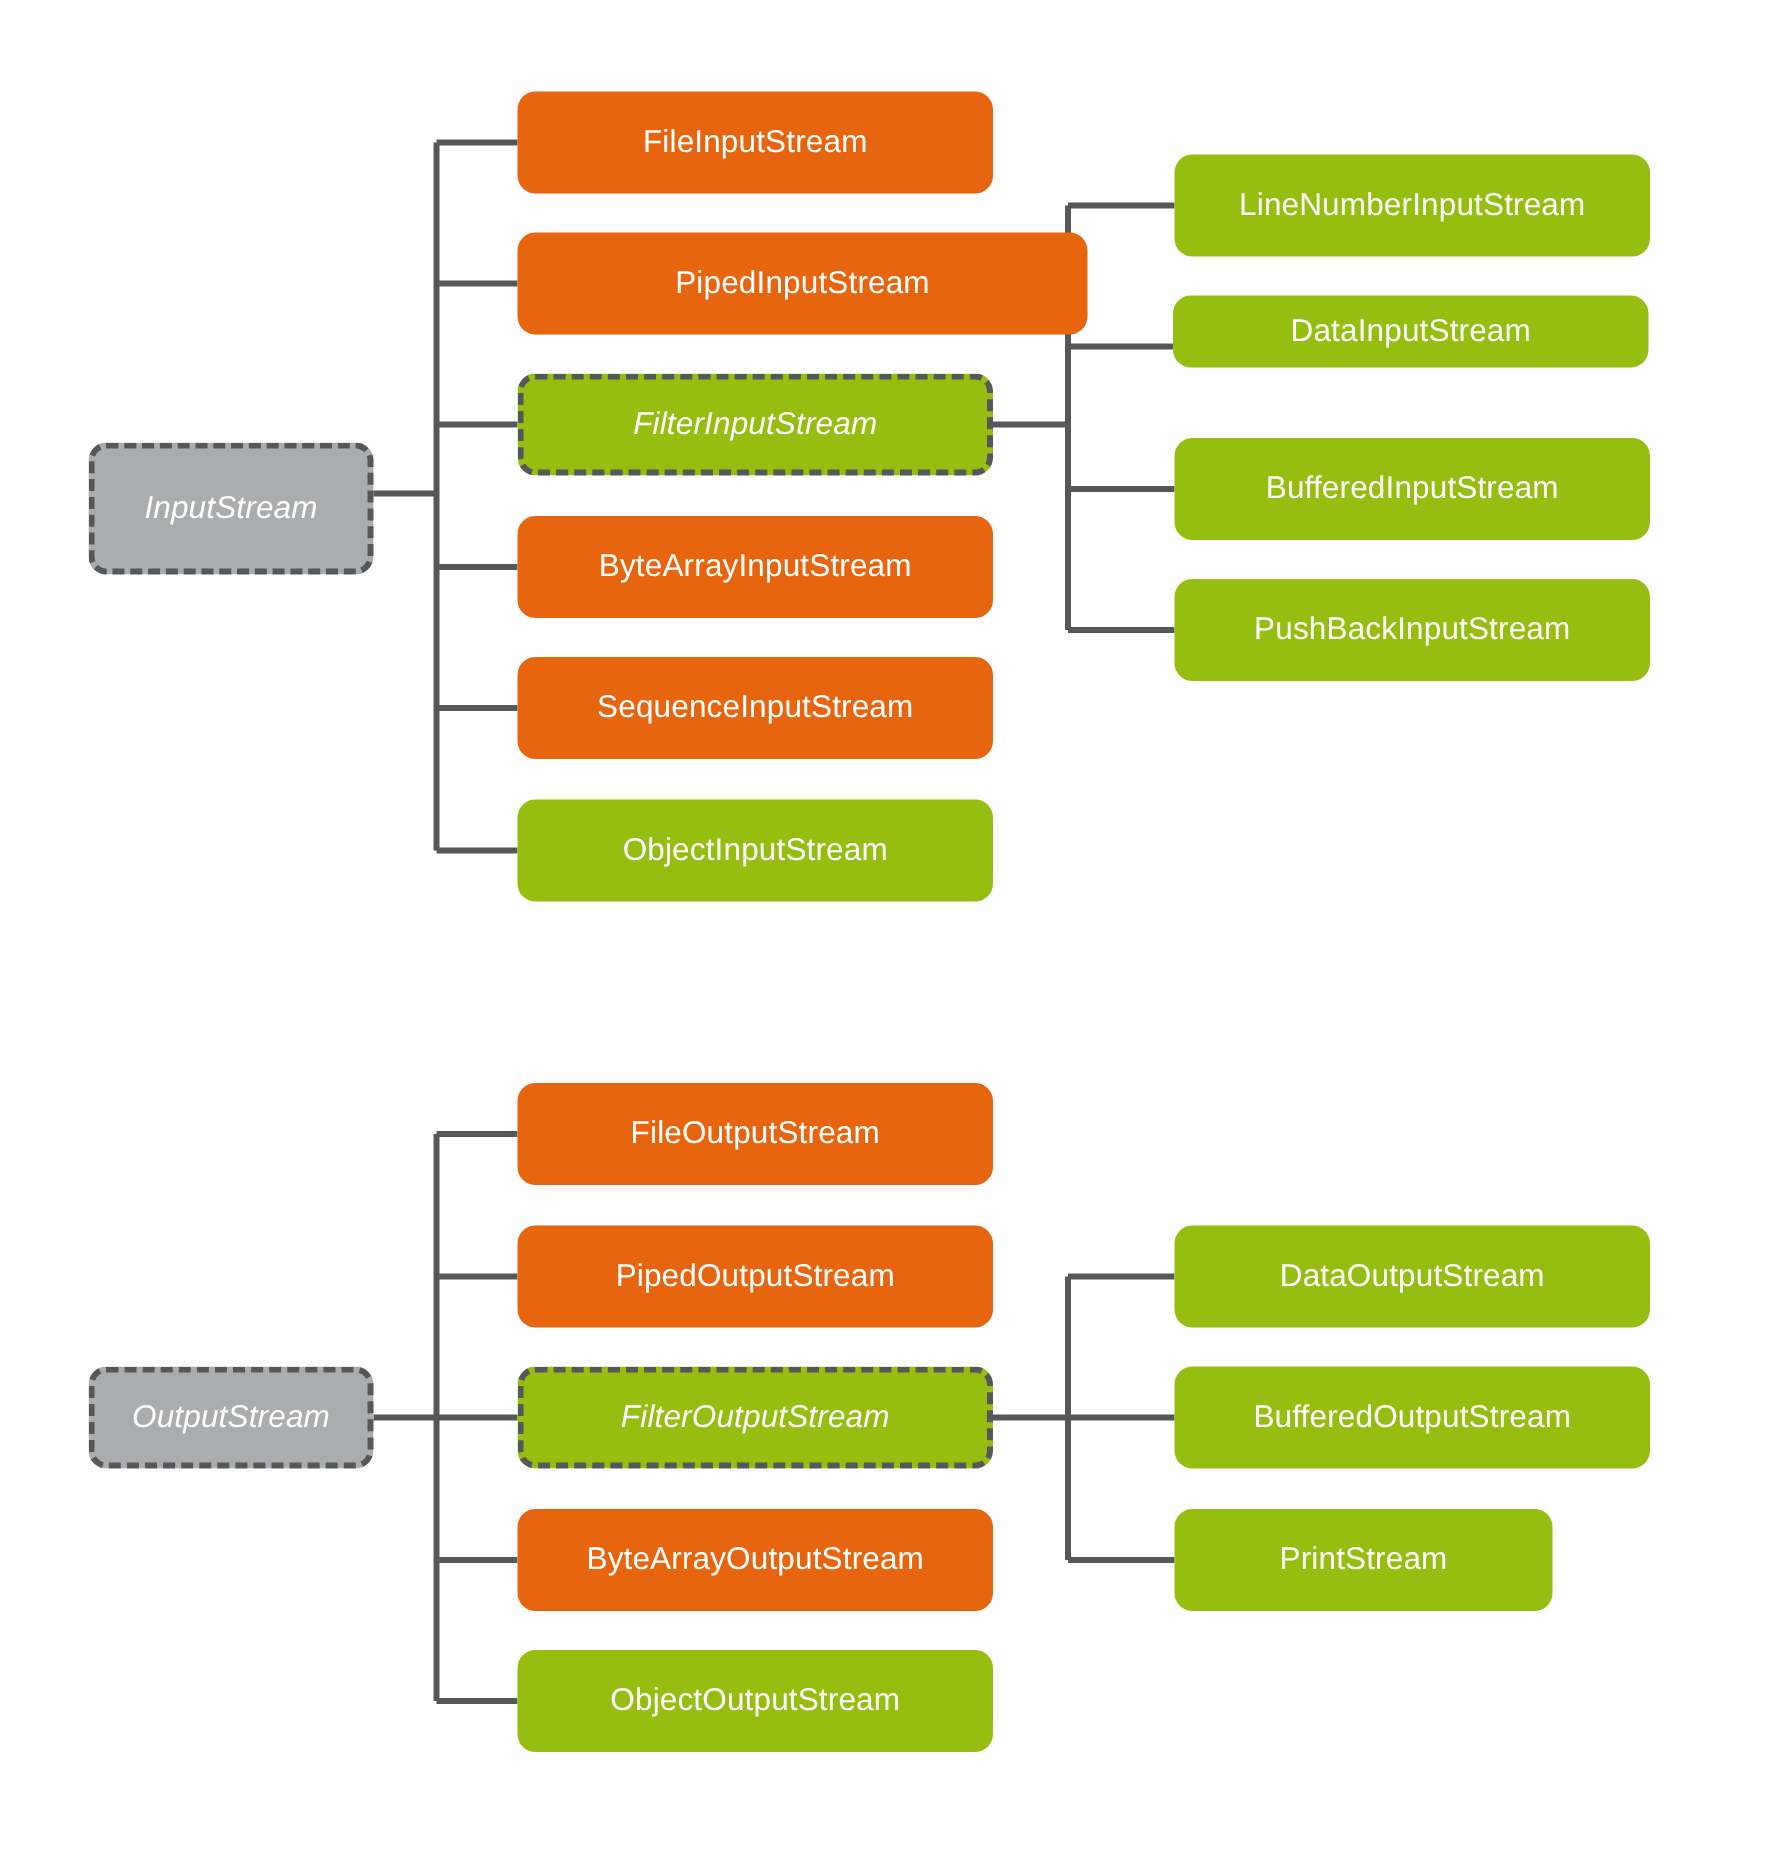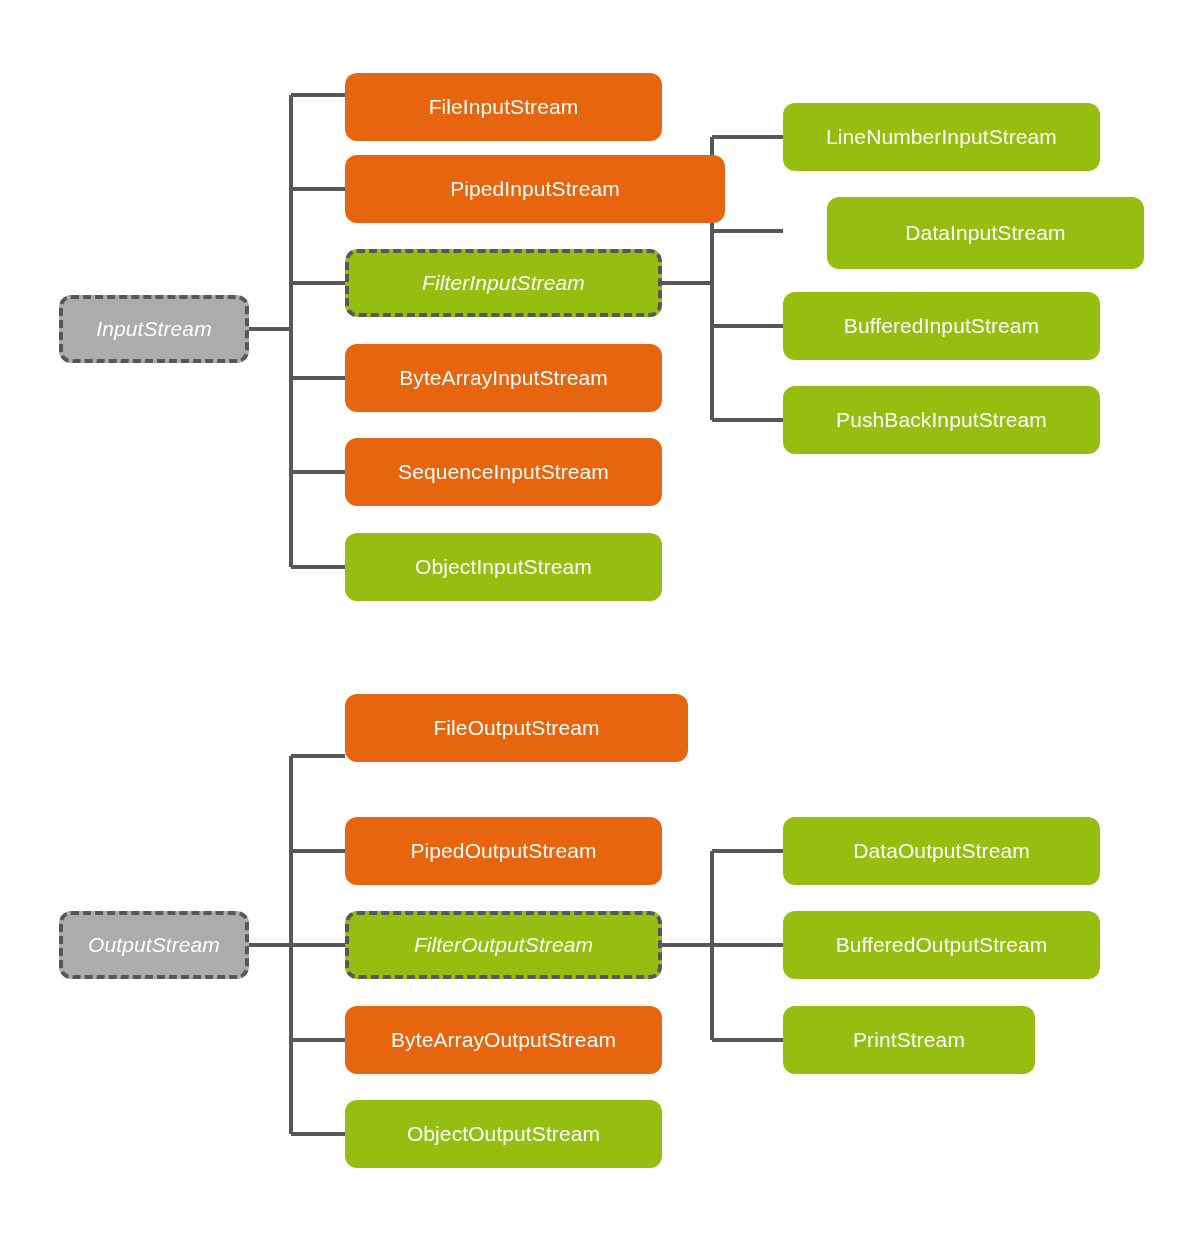--- a/index.html
+++ b/index.html
@@ -94,57 +94,57 @@
       <polyline points="291,945 345,945" fill="none" stroke="#555759" stroke-width="4" stroke-linecap="butt"></polyline>
       <polyline points="291,1040 345,1040" fill="none" stroke="#555759" stroke-width="4" stroke-linecap="butt"></polyline>
       <polyline points="291,1134 345,1134" fill="none" stroke="#555759" stroke-width="4" stroke-linecap="butt"></polyline>
       <polyline points="662,945 712,945" fill="none" stroke="#555759" stroke-width="4" stroke-linecap="butt"></polyline>
       <polyline points="712,851 712,1040" fill="none" stroke="#555759" stroke-width="4" stroke-linecap="butt"></polyline>
       <polyline points="712,851 783,851" fill="none" stroke="#555759" stroke-width="4" stroke-linecap="butt"></polyline>
       <polyline points="712,945 783,945" fill="none" stroke="#555759" stroke-width="4" stroke-linecap="butt"></polyline>
       <polyline points="712,1040 783,1040" fill="none" stroke="#555759" stroke-width="4" stroke-linecap="butt"></polyline>
     </svg>
   <div id="nodes">
-      <div class="node gray abstract" style="left: 59px; top: 295px; width: 190px; height: 68px;">
+      <div class="node gray abstract" style="left: 59px; top: 295px; width: 190px; height: 88px;">
         <span>InputStream</span>
       </div>
-      <div class="node orange plain" style="left: 345px; top: 61px; width: 317px; height: 68px; margin-top: 12px;">
+      <div class="node orange plain" style="left: 345px; top: 61px; width: 317px; height: 68px;">
         <span>FileInputStream</span>
       </div>
       <div class="node orange plain" style="left: 345px; top: 155px; width: 380px; height: 68px;">
         <span>PipedInputStream</span>
       </div>
       <div class="node green abstract" style="left: 345px; top: 249px; width: 317px; height: 68px;">
         <span>FilterInputStream</span>
       </div>
       <div class="node orange plain" style="left: 345px; top: 344px; width: 317px; height: 68px;">
         <span>ByteArrayInputStream</span>
       </div>
       <div class="node orange plain" style="left: 345px; top: 438px; width: 317px; height: 68px;">
         <span>SequenceInputStream</span>
       </div>
       <div class="node green plain" style="left: 345px; top: 533px; width: 317px; height: 68px;">
         <span>ObjectInputStream</span>
       </div>
       <div class="node green plain" style="left: 783px; top: 103px; width: 317px; height: 68px;">
         <span>LineNumberInputStream</span>
       </div>
-      <div class="node green plain" style="left: 827px; top: 197px; width: 317px; height: 72px;">
+      <div class="node green plain" style="left: 782px; top: 197px; width: 317px; height: 48px;">
         <span>DataInputStream</span>
       </div>
       <div class="node green plain" style="left: 783px; top: 292px; width: 317px; height: 68px;">
         <span>BufferedInputStream</span>
       </div>
       <div class="node green plain" style="left: 783px; top: 386px; width: 317px; height: 68px;">
         <span>PushBackInputStream</span>
       </div>
       <div class="node gray abstract" style="left: 59px; top: 911px; width: 190px; height: 68px;">
         <span>OutputStream</span>
       </div>
-      <div class="node orange plain" style="left: 345px; top: 694px; width: 343px; height: 68px;">
+      <div class="node orange plain" style="left: 345px; top: 722px; width: 317px; height: 68px;">
         <span>FileOutputStream</span>
       </div>
       <div class="node orange plain" style="left: 345px; top: 817px; width: 317px; height: 68px;">
         <span>PipedOutputStream</span>
       </div>
       <div class="node green abstract" style="left: 345px; top: 911px; width: 317px; height: 68px;">
         <span>FilterOutputStream</span>
       </div>
       <div class="node orange plain" style="left: 345px; top: 1006px; width: 317px; height: 68px;">
         <span>ByteArrayOutputStream</span>

